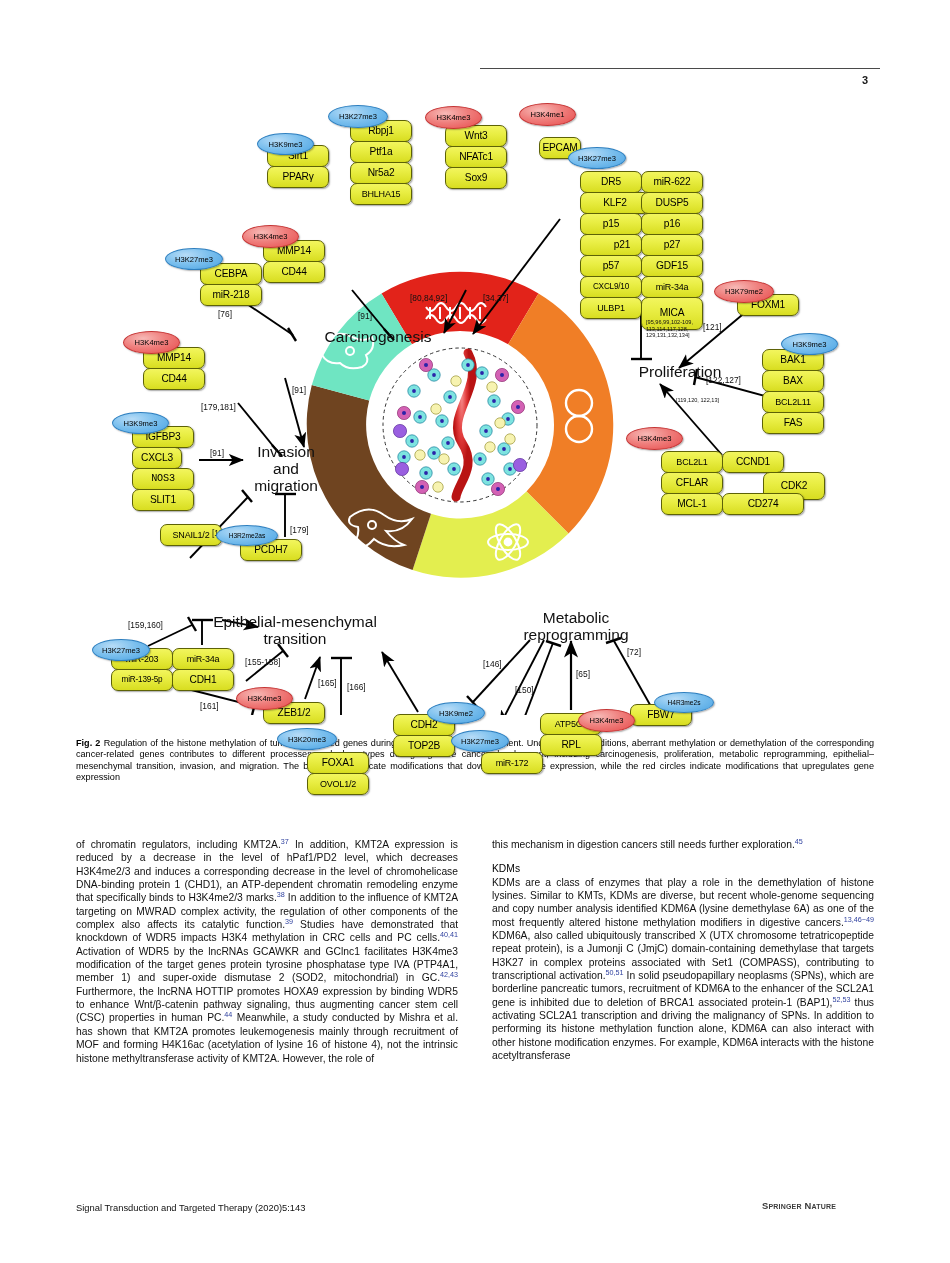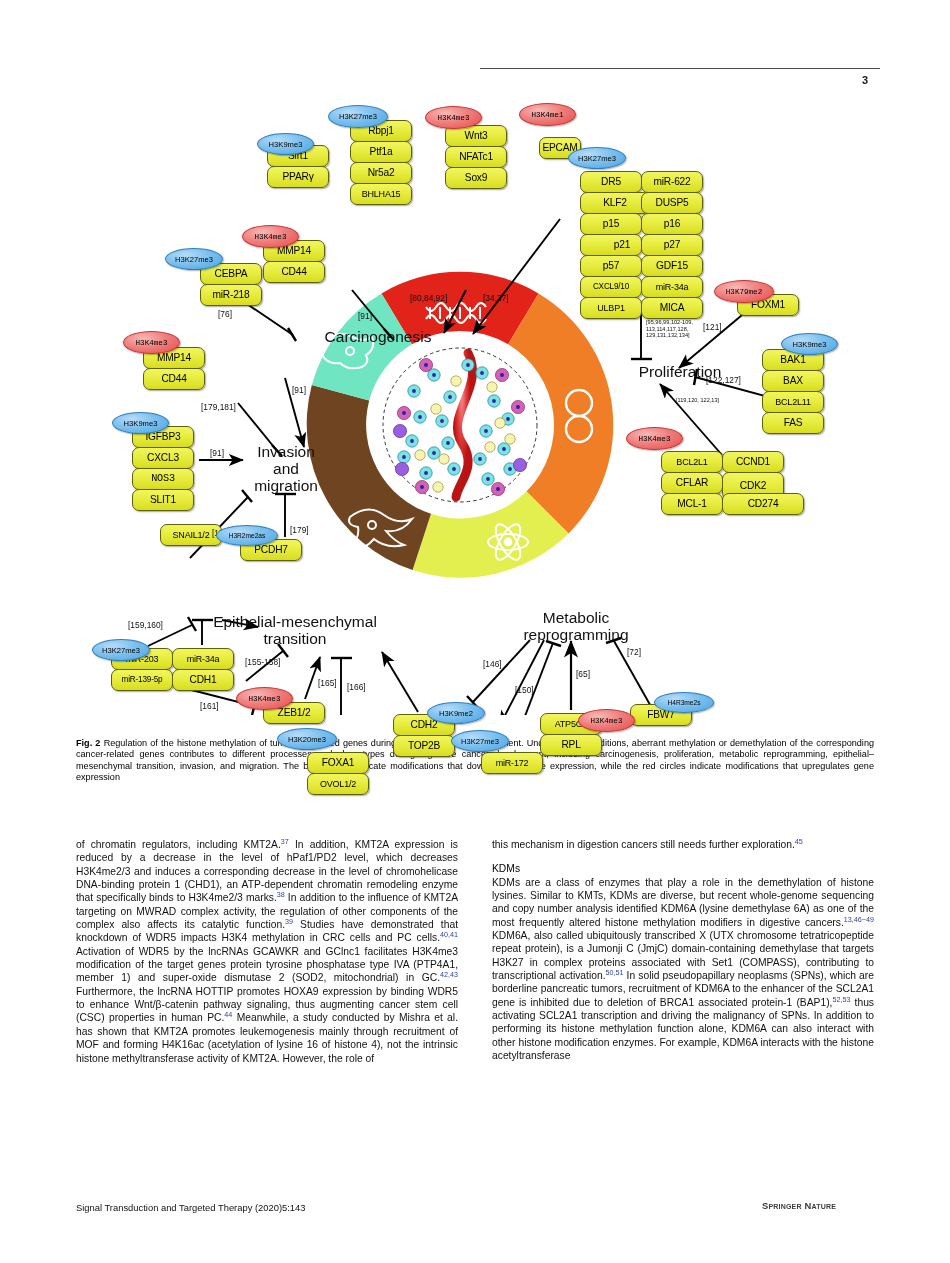--- a/index.html
+++ b/index.html
@@ -34,21 +34,21 @@
   .gbox.xs{font-size:8.2px;}
 
   
   .mark{
     position:absolute;box-sizing:border-box;border-radius:50%;
     display:flex;align-items:center;justify-content:center;
     font-size:7.6px;color:#000;white-space:nowrap;z-index:8;
     box-shadow:1px 1px 1.5px rgba(0,0,0,0.3);
   }
   .mark.blue{background:radial-gradient(ellipse at 35% 30%,#b7dcf7 0%,#7cc0ee 45%,#4aa3e3 100%);border:1px solid #2e7fbf;}
-  .mark.red{background:radial-gradient(ellipse at 35% 30%,#f7b9b6 0%,#ef7f7d 45%,#e84b4b 100%);border:1px solid #c43434;font-family:Liberation Mono, monospace;}
+  .mark.red{background:radial-gradient(ellipse at 35% 30%,#f7b9b6 0%,#ef7f7d 45%,#e84b4b 100%);border:1px solid #c43434;}
   .mark.tiny{font-size:6.6px;}
 
   
   .plabel{position:absolute;font-size:15.5px;color:#111;line-height:17px;text-align:center;z-index:7;}
 
   
   .cite{position:absolute;font-size:8.4px;color:#111;z-index:7;white-space:nowrap;}
   .cite.multi{font-size:5.6px;line-height:6.6px;white-space:normal;width:62px;}
 
   
@@ -351,43 +351,43 @@
     <div class="gbox" style="left:641px;top:107px;width:62px;height:22px;">DUSP5</div>
     <div class="gbox" style="left:580px;top:128px;width:62px;height:22px;">p15</div>
     <div class="gbox" style="left:641px;top:128px;width:62px;height:22px;">p16</div>
     <div class="gbox" style="left:580px;top:149px;width:62px;height:22px;padding-left:22px;">p21</div>
     <div class="gbox" style="left:641px;top:149px;width:62px;height:22px;">p27</div>
     <div class="gbox" style="left:580px;top:170px;width:62px;height:22px;">p57</div>
     <div class="gbox" style="left:641px;top:170px;width:62px;height:22px;">GDF15</div>
     <div class="gbox xs" style="left:580px;top:191px;width:62px;height:22px;">CXCL9/10</div>
     <div class="gbox sm" style="left:641px;top:191px;width:62px;height:22px;">miR-34a</div>
     <div class="gbox sm" style="left:580px;top:212px;width:62px;height:22px;">ULBP1</div>
-    <div class="gbox" style="left:641px;top:212px;width:62px;height:22px;">MICA</div>
+    <div class="gbox" style="left:641px;top:212px;width:62px;height:33px;">MICA</div>
 
     <div class="gbox" style="left:737px;top:209px;width:62px;height:22px;">FOXM1</div>
     <div class="gbox" style="left:762px;top:264px;width:62px;height:22px;">BAK1</div>
     <div class="gbox" style="left:762px;top:285px;width:62px;height:22px;">BAX</div>
     <div class="gbox sm" style="left:762px;top:306px;width:62px;height:22px;">BCL2L11</div>
     <div class="gbox" style="left:762px;top:327px;width:62px;height:22px;">FAS</div>
 
     <div class="gbox sm" style="left:661px;top:366px;width:62px;height:22px;">BCL2L1</div>
     <div class="gbox" style="left:722px;top:366px;width:62px;height:22px;">CCND1</div>
     <div class="gbox" style="left:661px;top:387px;width:62px;height:22px;">CFLAR</div>
-    <div class="gbox" style="left:722px;top:387px;width:62px;height:28px;">CDK2</div>
+    <div class="gbox" style="left:763px;top:387px;width:62px;height:28px;">CDK2</div>
     <div class="gbox" style="left:661px;top:408px;width:62px;height:22px;">MCL-1</div>
     <div class="gbox" style="left:722px;top:408px;width:82px;height:22px;">CD274</div>
 
     <div class="gbox" style="left:200px;top:178px;width:62px;height:22px;">CEBPA</div>
     <div class="gbox" style="left:200px;top:199px;width:62px;height:22px;">miR-218</div>
     <div class="gbox" style="left:263px;top:155px;width:62px;height:22px;">MMP14</div>
     <div class="gbox" style="left:263px;top:176px;width:62px;height:22px;">CD44</div>
     <div class="gbox" style="left:143px;top:262px;width:62px;height:22px;">MMP14</div>
     <div class="gbox" style="left:143px;top:283px;width:62px;height:22px;">CD44</div>
     <div class="gbox" style="left:132px;top:341px;width:62px;height:22px;">IGFBP3</div>
-    <div class="gbox" style="left:132px;top:362px;width:62px;height:22px;">CXCL3</div>
+    <div class="gbox" style="left:132px;top:362px;width:50px;height:22px;">CXCL3</div>
     <div class="gbox" style="left:132px;top:383px;width:62px;height:22px;font-family:Liberation Mono, monospace;">NOS3</div>
     <div class="gbox" style="left:132px;top:404px;width:62px;height:22px;">SLIT1</div>
     <div class="gbox" style="left:240px;top:454px;width:62px;height:22px;">PCDH7</div>
 
     <div class="gbox sm" style="left:160px;top:439px;width:62px;height:22px;">SNAIL1/2</div>
     <div class="gbox sm" style="left:111px;top:563px;width:62px;height:22px;">miR-203</div>
     <div class="gbox sm" style="left:172px;top:563px;width:62px;height:22px;">miR-34a</div>
     <div class="gbox xs" style="left:111px;top:584px;width:62px;height:22px;">miR-139-5p</div>
     <div class="gbox" style="left:172px;top:584px;width:62px;height:22px;">CDH1</div>
     <div class="gbox" style="left:263px;top:617px;width:62px;height:22px;">ZEB1/2</div>

